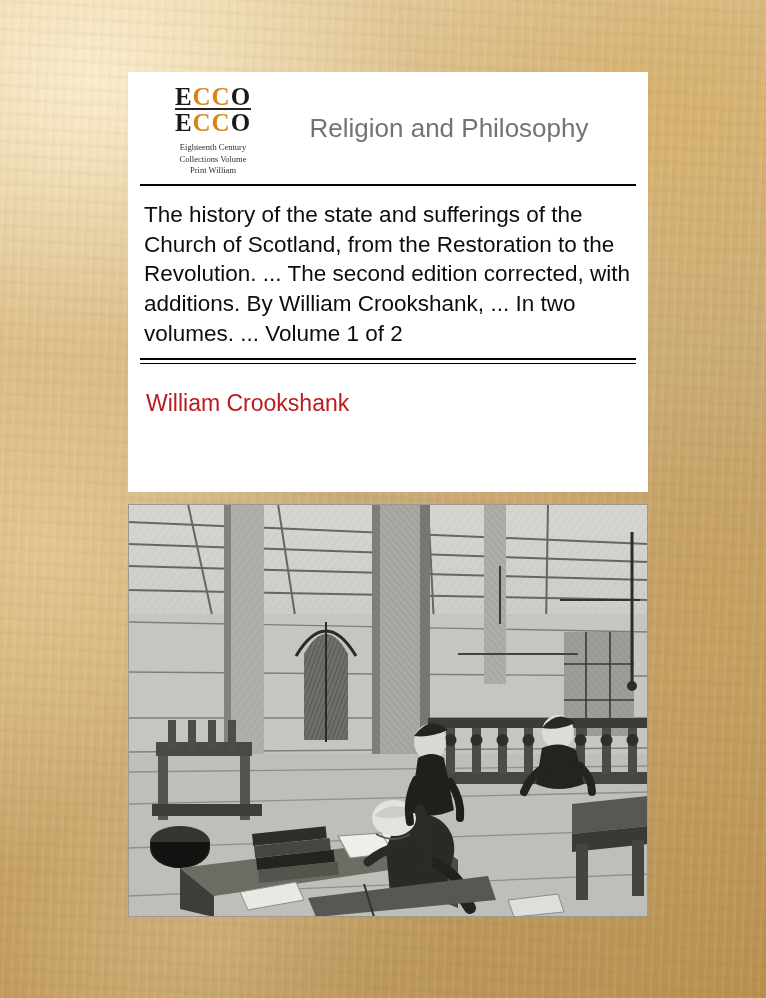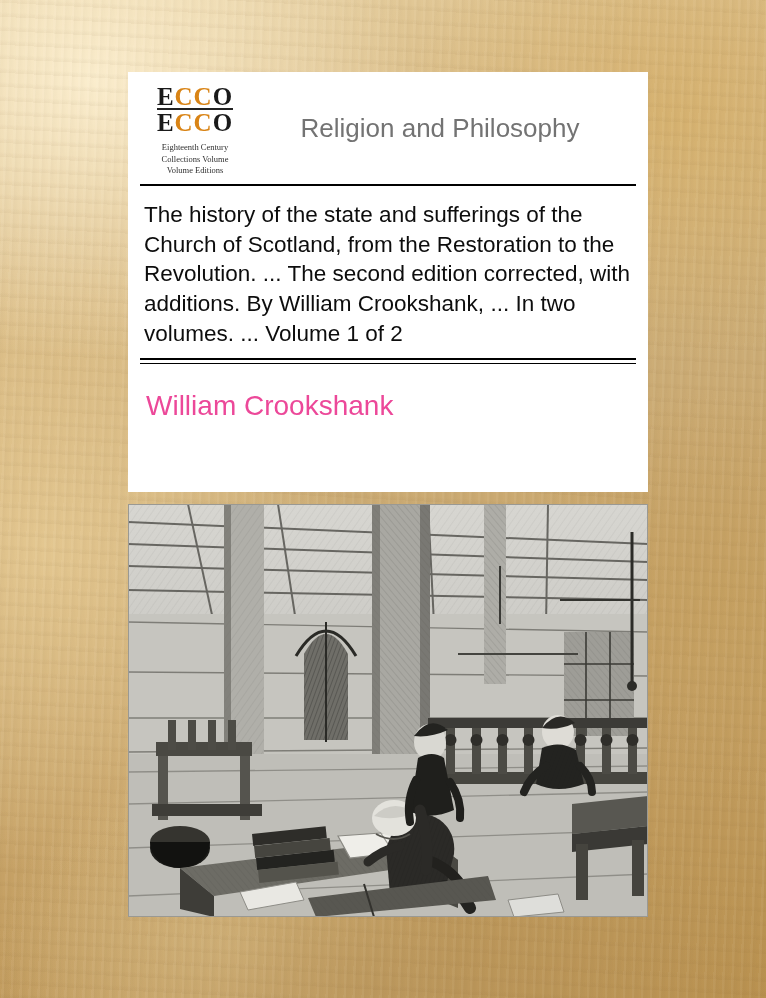--- a/index.html
+++ b/index.html
@@ -50,20 +50,21 @@
     height: 420px;
     background: #ffffff;
     box-sizing: border-box;
     padding: 0;
   }
   .header-row {
     position: relative;
     height: 112px;
     display: flex;
     align-items: center;
+    padding-left: 18px;
   }
   .ecco-logo {
     width: 120px;
     padding-left: 14px;
     padding-top: 6px;
     box-sizing: border-box;
     text-align: center;
     color: #2b2b2b;
   }
   .ecco-mark {
@@ -109,22 +110,22 @@
   }
   .rule.thin { border-top: 1px solid #000; margin-top: 3px; }
   .title-block {
     padding: 14px 16px 10px 16px;
     font-size: 22.5px;
     line-height: 1.32;
     color: #0d0d0d;
   }
   .author-block {
     padding: 26px 0 0 18px;
-    font-size: 28px;
-    color: #ec4899;
+    font-size: 23px;
+    color: #b91c1c;
   }
   .illustration {
     position: absolute;
     left: 0;
     top: 432px;
     width: 520px;
     height: 413px;
     background: #cfcfca;
     overflow: hidden;
   }
@@ -142,21 +143,21 @@
 
     <div class="header-row">
       <div class="ecco-logo">
         <div class="ecco-mark">
           <div class="ecco-top">E<span class="o-orange">CC</span>O</div>
           <div class="ecco-bot">E<span class="o-orange">CC</span>O</div>
         </div>
         <div class="ecco-sub">
           <div>Eighteenth Century</div>
           <div>Collections Volume</div>
-          <div>Volume Editions</div>
+          <div>Print William</div>
         </div>
       </div>
       <div class="category">Religion and Philosophy</div>
     </div>
 
     <div class="rule"></div>
 
     <div class="title-block">The history of the state and sufferings of the Church of Scotland, from the Restoration to the Revolution. ... The second edition corrected, with additions. By William Crookshank, ... In two volumes. ... Volume 1 of 2</div>
 
     <div class="rule"></div>

